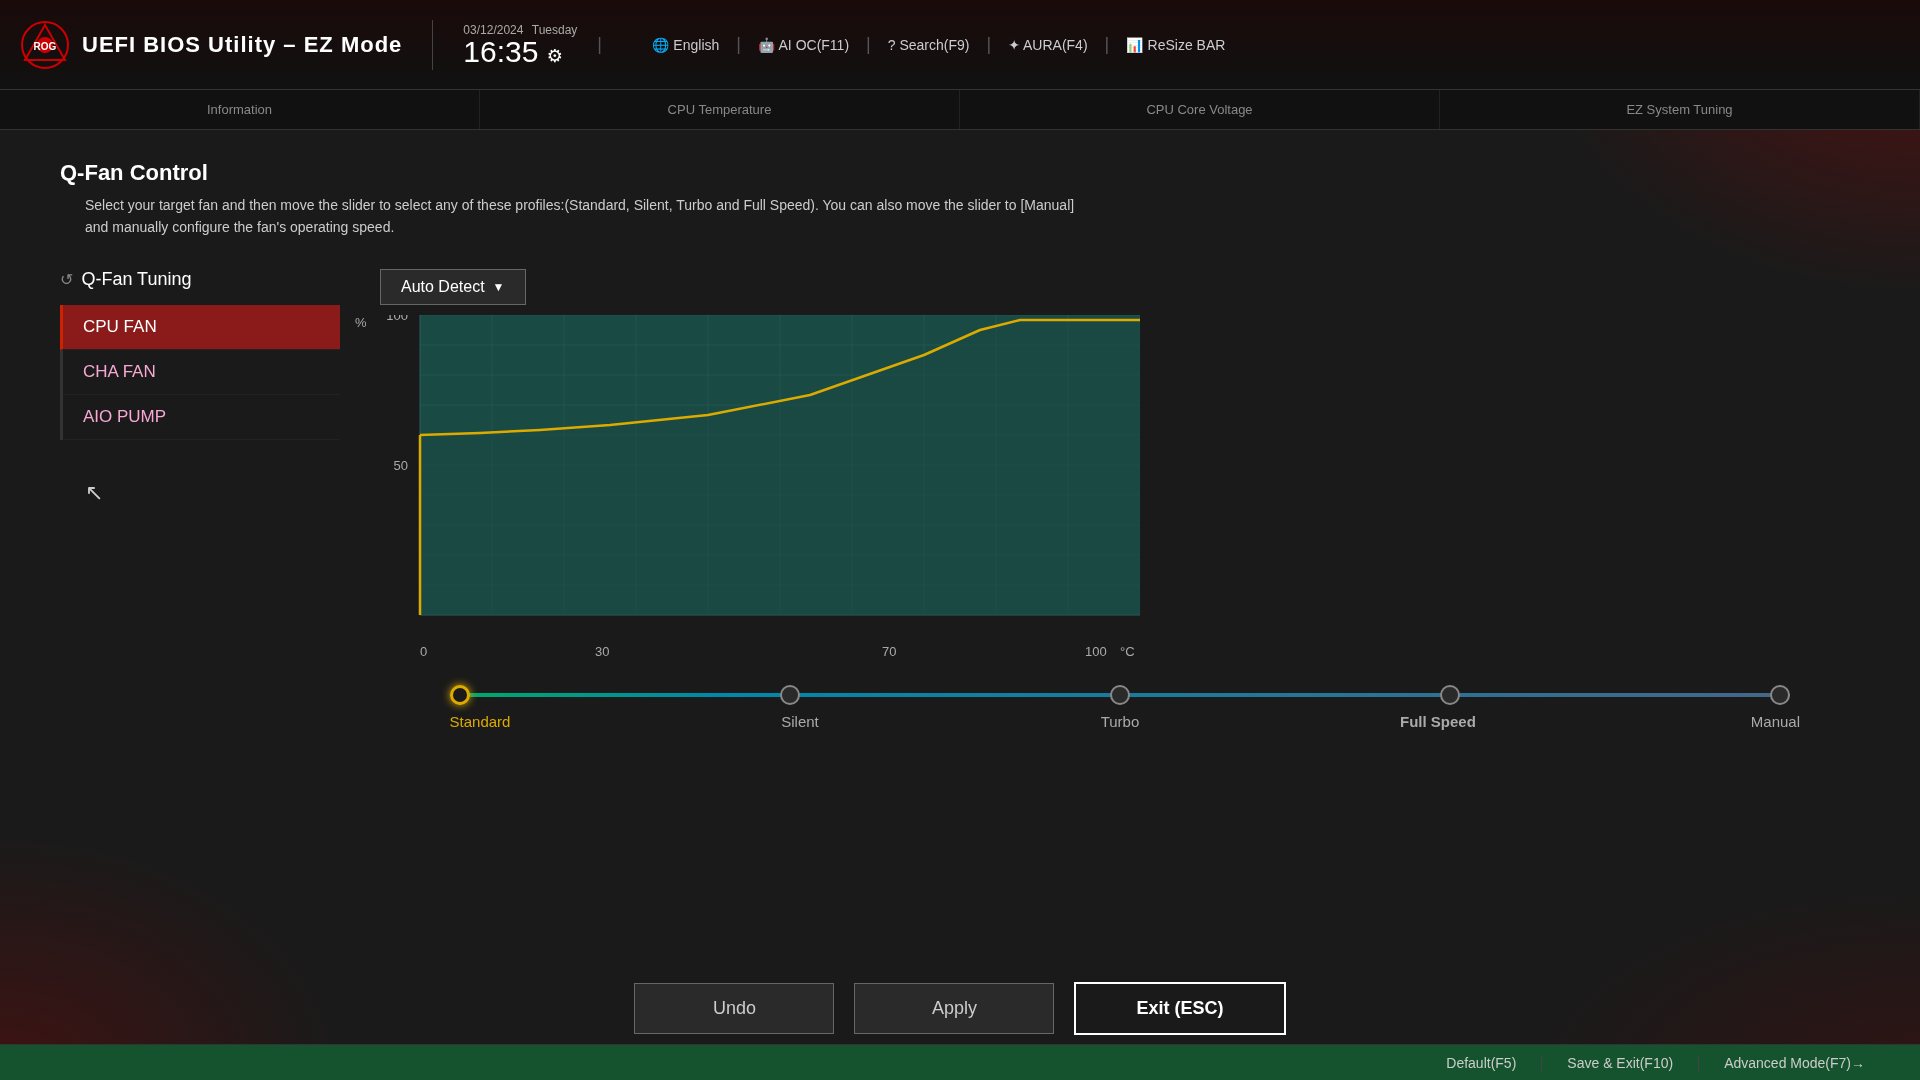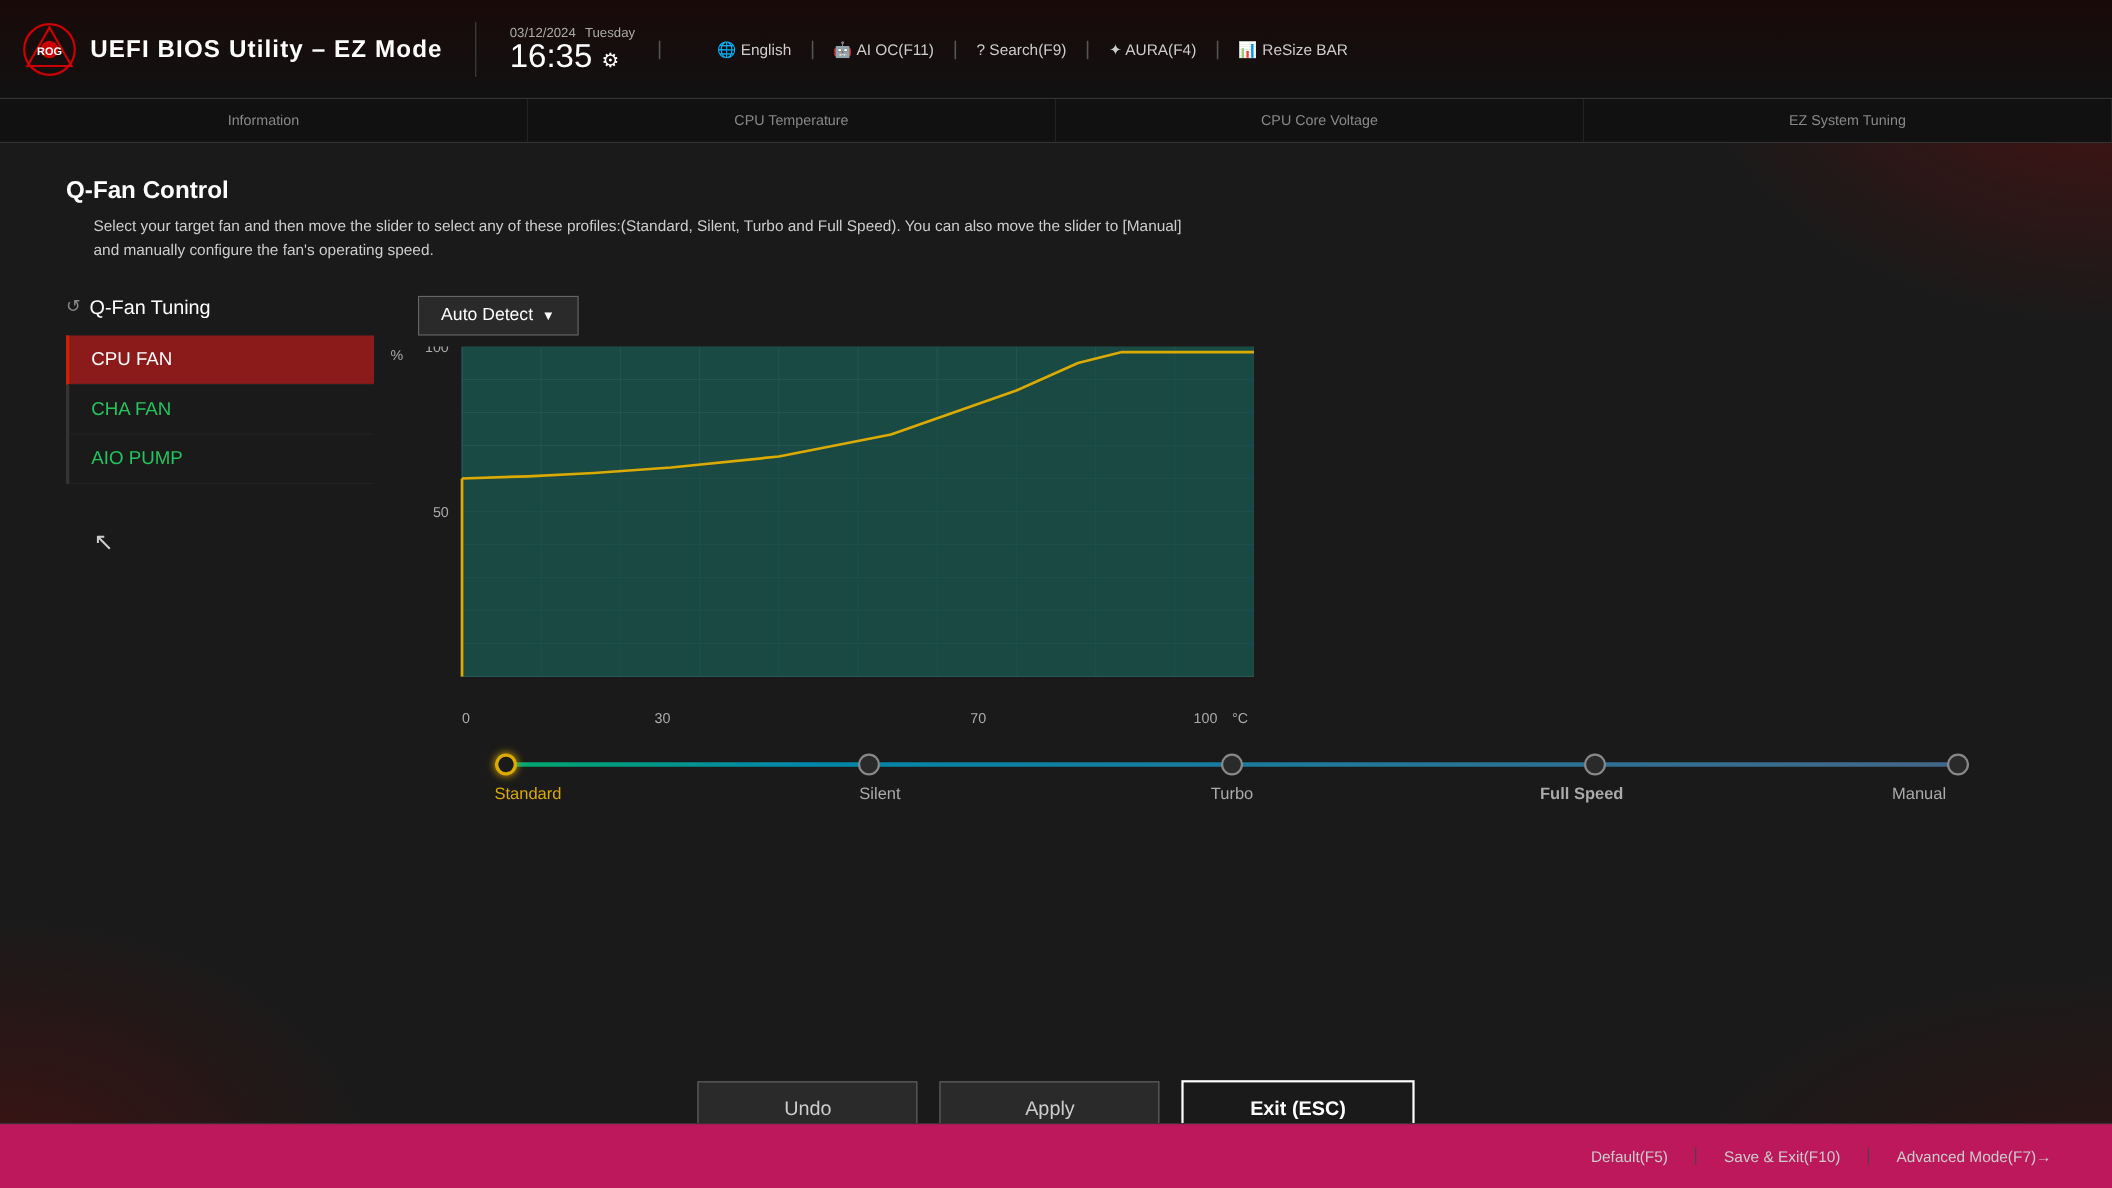--- a/index.html
+++ b/index.html
@@ -181,21 +181,21 @@
       font-size: 18px;
       color: #ffffff;
       font-weight: 500;
     }
     .fan-list {
       border-left: 3px solid #333;
     }
     .fan-item {
       padding: 12px 20px;
       font-size: 17px;
-      color: #22c55e;
+      color: #f9a8d4;
       cursor: pointer;
       border-bottom: 1px solid #222;
     }
     .fan-item.active {
       background: #8b1a1a;
       color: #ffffff;
       border-left: 3px solid #cc2200;
       margin-left: -3px;
     }
 
@@ -272,22 +272,22 @@
       background: #1a1a1a;
       border: 2px solid #ffffff;
       color: #ffffff;
       font-weight: 600;
     }
 
     
     .footer {
       position: absolute;
       bottom: 0; left: 0; right: 0;
-      height: 59px;
-      background: #be185d;
+      height: 36px;
+      background: #14532d;
       border-top: 1px solid #333;
       display: flex;
       align-items: center;
       justify-content: flex-end;
       padding: 0 30px;
       gap: 0;
       z-index: 10;
     }
     .footer-item {
       color: #cccccc;
@@ -456,21 +456,21 @@
             <div style="width:20px;height:20px;border-radius:50%;border:2px solid #888;background:#2a2a2a;cursor:pointer;"></div>
             <div style="width:20px;height:20px;border-radius:50%;border:2px solid #888;background:#2a2a2a;cursor:pointer;"></div>
           </div>
         </div>
 
         <div style="display:flex;justify-content:space-between;margin:8px 40px 0;">
           <span style="color:#ddaa00;font-size:15px;text-align:center;width:80px;">Standard</span>
           <span style="color:#aaa;font-size:15px;text-align:center;width:80px;">Silent</span>
           <span style="color:#aaa;font-size:15px;text-align:center;width:80px;">Turbo</span>
           <span style="color:#aaa;font-size:15px;text-align:left;width:80px;font-weight:bold;">Full Speed</span>
-          <span style="color:#aaa;font-size:15px;text-align:left;width:80px;">Manual</span>
+          <span style="color:#aaa;font-size:15px;text-align:right;width:80px;">Manual</span>
         </div>
       </div>
 
     </div>
   </div>
 
 </div>
 
 <div class="bottom-bar">
   <button class="btn">Undo</button>

